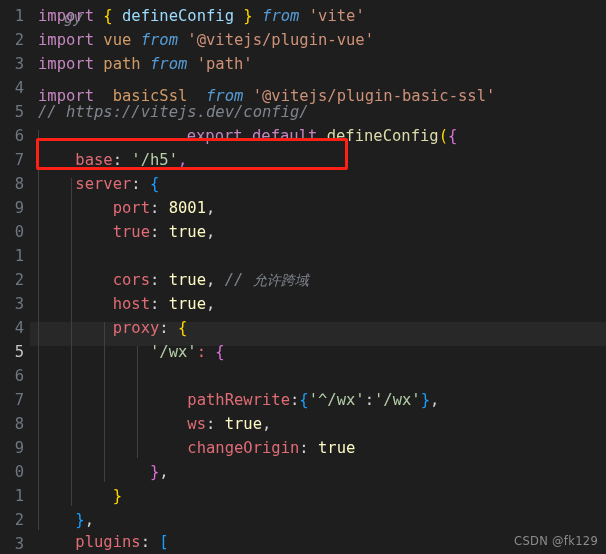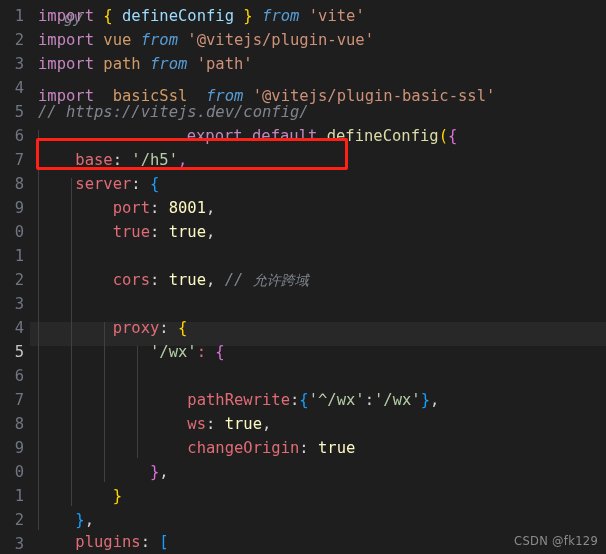--- a/index.html
+++ b/index.html
@@ -203,20 +203,21 @@
 
     <div class="line" style="top:172px;"><span class="txt">    <span class="prop">server</span><span class="punc">:</span> <span class="br-b">{</span></span></div>
 
     <div class="line" style="top:196px;"><span class="txt">        <span class="prop">port</span><span class="punc">:</span> <span class="numv">8001</span><span class="punc">,</span></span></div>
 
     <div class="line" style="top:220px;"><span class="txt">        <span class="prop">true</span><span class="punc">:</span> <span class="numv">true</span><span class="punc">,</span></span></div>
 
 
     <div class="line" style="top:268px;"><span class="txt">        <span class="prop">cors</span><span class="punc">:</span> <span class="numv">true</span><span class="punc">,</span> <span class="cmt">// </span><span class="cjk">允许跨域</span></span></div>
 
+    <div class="line" style="top:292px;"><span class="txt">        <span class="prop">host</span><span class="punc">:</span> <span class="numv">true</span><span class="punc">,</span></span></div>
 
     <div class="line" style="top:316px;"><span class="txt">        <span class="prop">proxy</span><span class="punc">:</span> <span class="br-y">{</span></span></div>
 
     <div class="line" style="top:340px;"><span class="txt">            <span class="strg">'/wx'</span><span class="prop">:</span> <span class="br-p">{</span></span></div>
 
 
     <div class="line" style="top:388px;"><span class="txt">                <span class="prop">pathRewrite</span><span class="punc">:</span><span class="br-b">{</span><span class="strg">'^/wx'</span><span class="punc">:</span><span class="strg">'/wx'</span><span class="br-b">}</span><span class="punc">,</span></span></div>
 
     <div class="line" style="top:412px;"><span class="txt">                <span class="prop">ws</span><span class="punc">:</span> <span class="numv">true</span><span class="punc">,</span></span></div>
 

